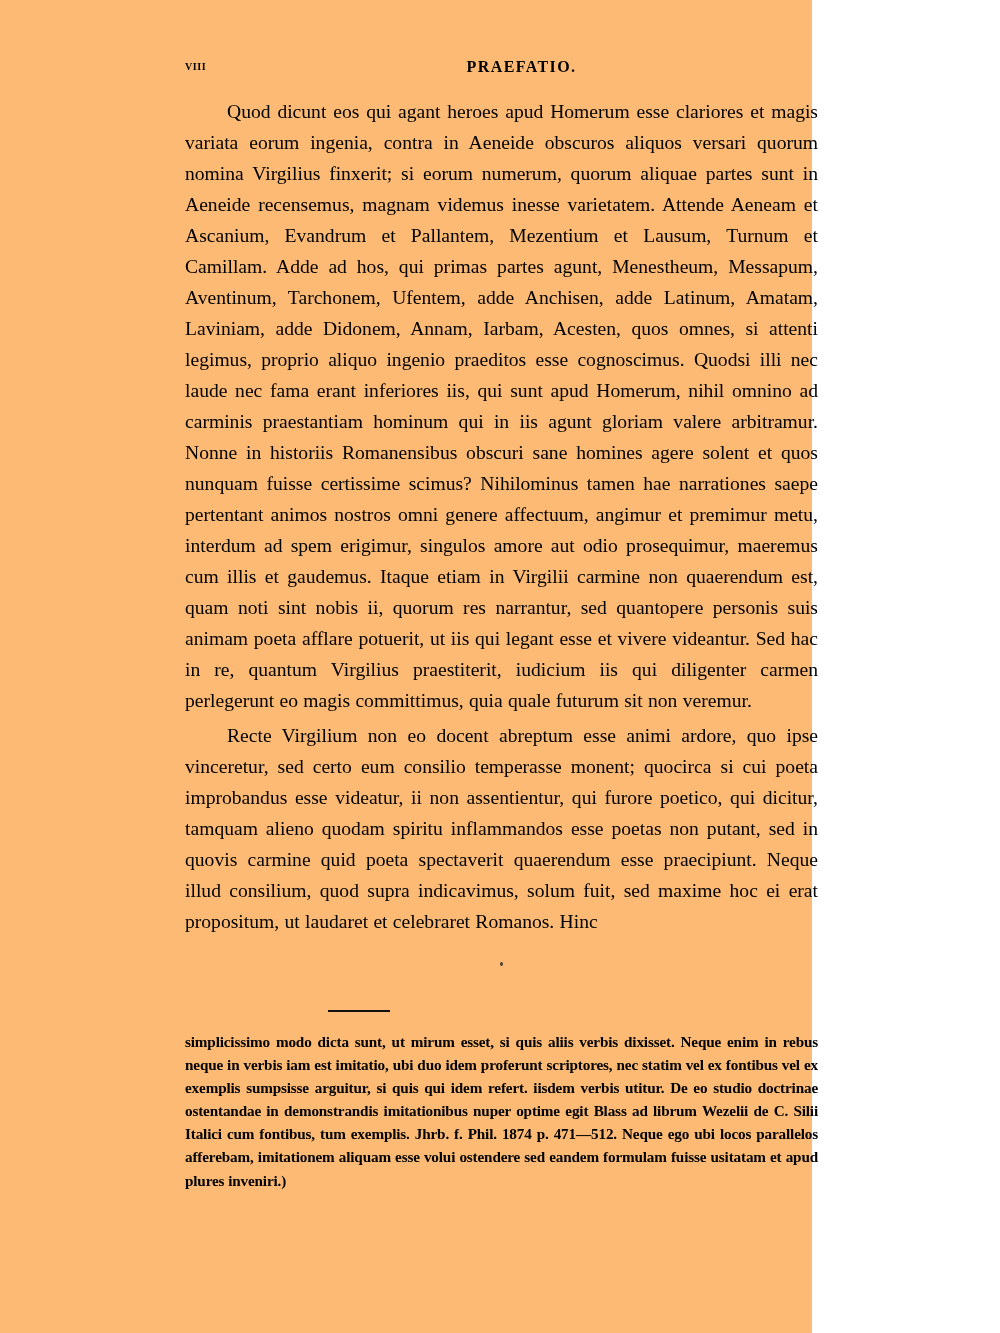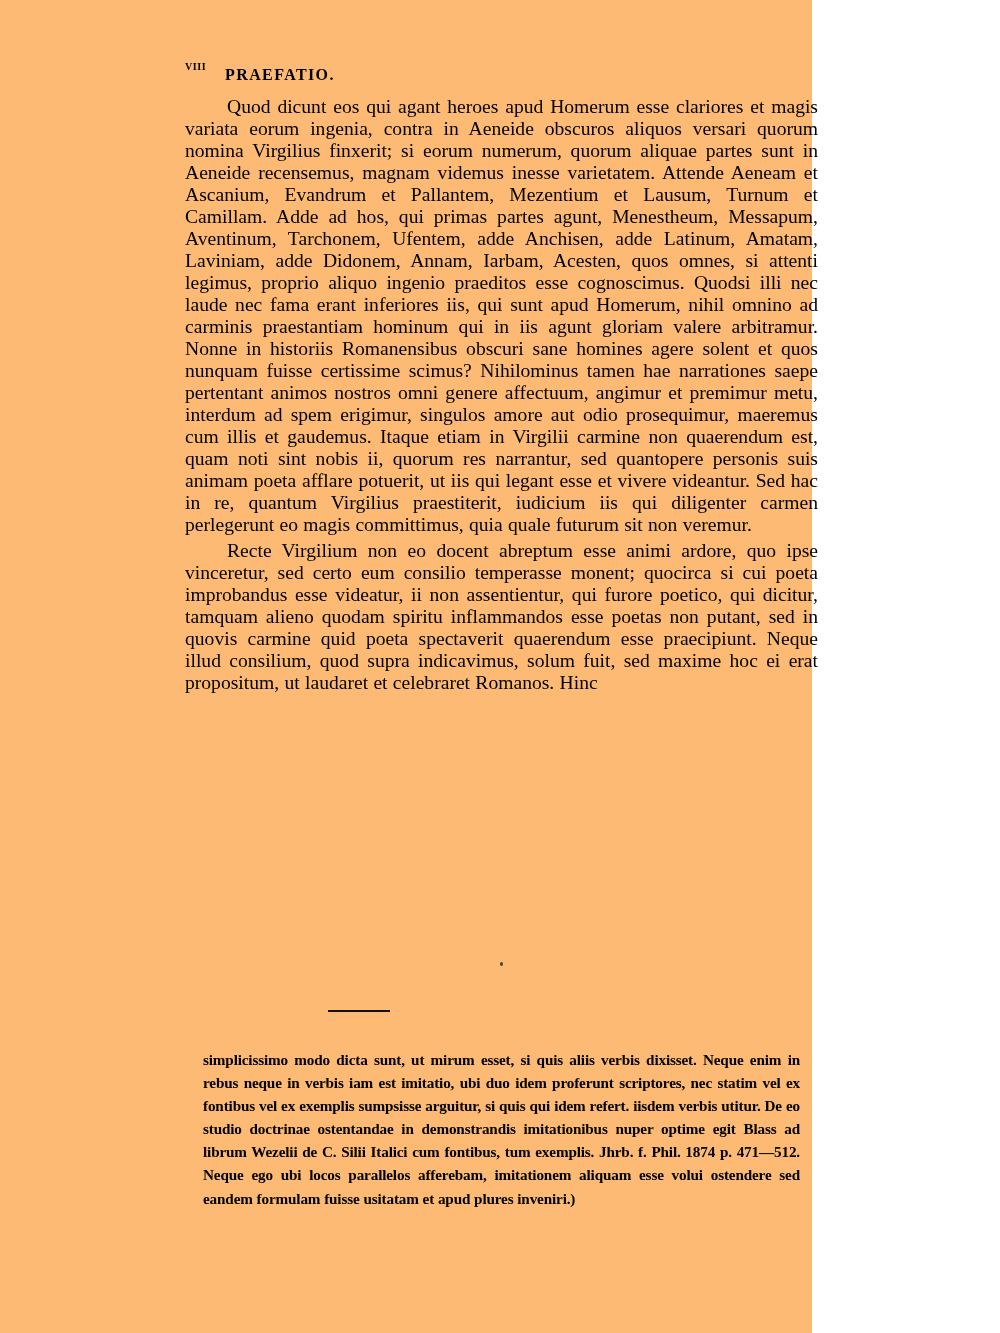--- a/index.html
+++ b/index.html
@@ -37,41 +37,41 @@
     top: 0;
     font-size: 14px;
     font-weight: bold;
     letter-spacing: 0.6px;
     font-variant: small-caps;
     text-transform: lowercase;
   }
   .head-title {
     position: absolute;
     left: 0;
-    top: 8px;
+    top: 0;
     width: 633px;
-    text-align: left;
+    text-align: center;
     font-size: 16px;
     font-weight: bold;
     letter-spacing: 1.4px;
     padding-left: 40px;
     box-sizing: border-box;
   }
 
   
   .body-block {
     position: absolute;
     left: 185px;
     top: 96px;
     width: 633px;
   }
   p.para {
     margin: 0;
     font-size: 19.6px;
-    line-height: 22px;
+    line-height: 31px;
     text-align: justify;
     text-align-last: left;
     text-indent: 42px;
     word-spacing: 0.4px;
     -webkit-hyphens: none;
     hyphens: none;
   }
   p.para + p.para {
     margin-top: 4px;
   }
@@ -99,21 +99,21 @@
   }
 
   
   .footnote-block {
     position: absolute;
     left: 185px;
     top: 1030px;
     width: 633px;
   }
   p.footnote {
-    margin: 18px;
+    margin: 0;
     font-size: 15.2px;
     line-height: 23.1px;
     text-align: justify;
     text-align-last: left;
     font-weight: bold;
     letter-spacing: -0.15px;
     word-spacing: 0.2px;
     -webkit-hyphens: none;
     hyphens: none;
     filter: contrast(1.05);

